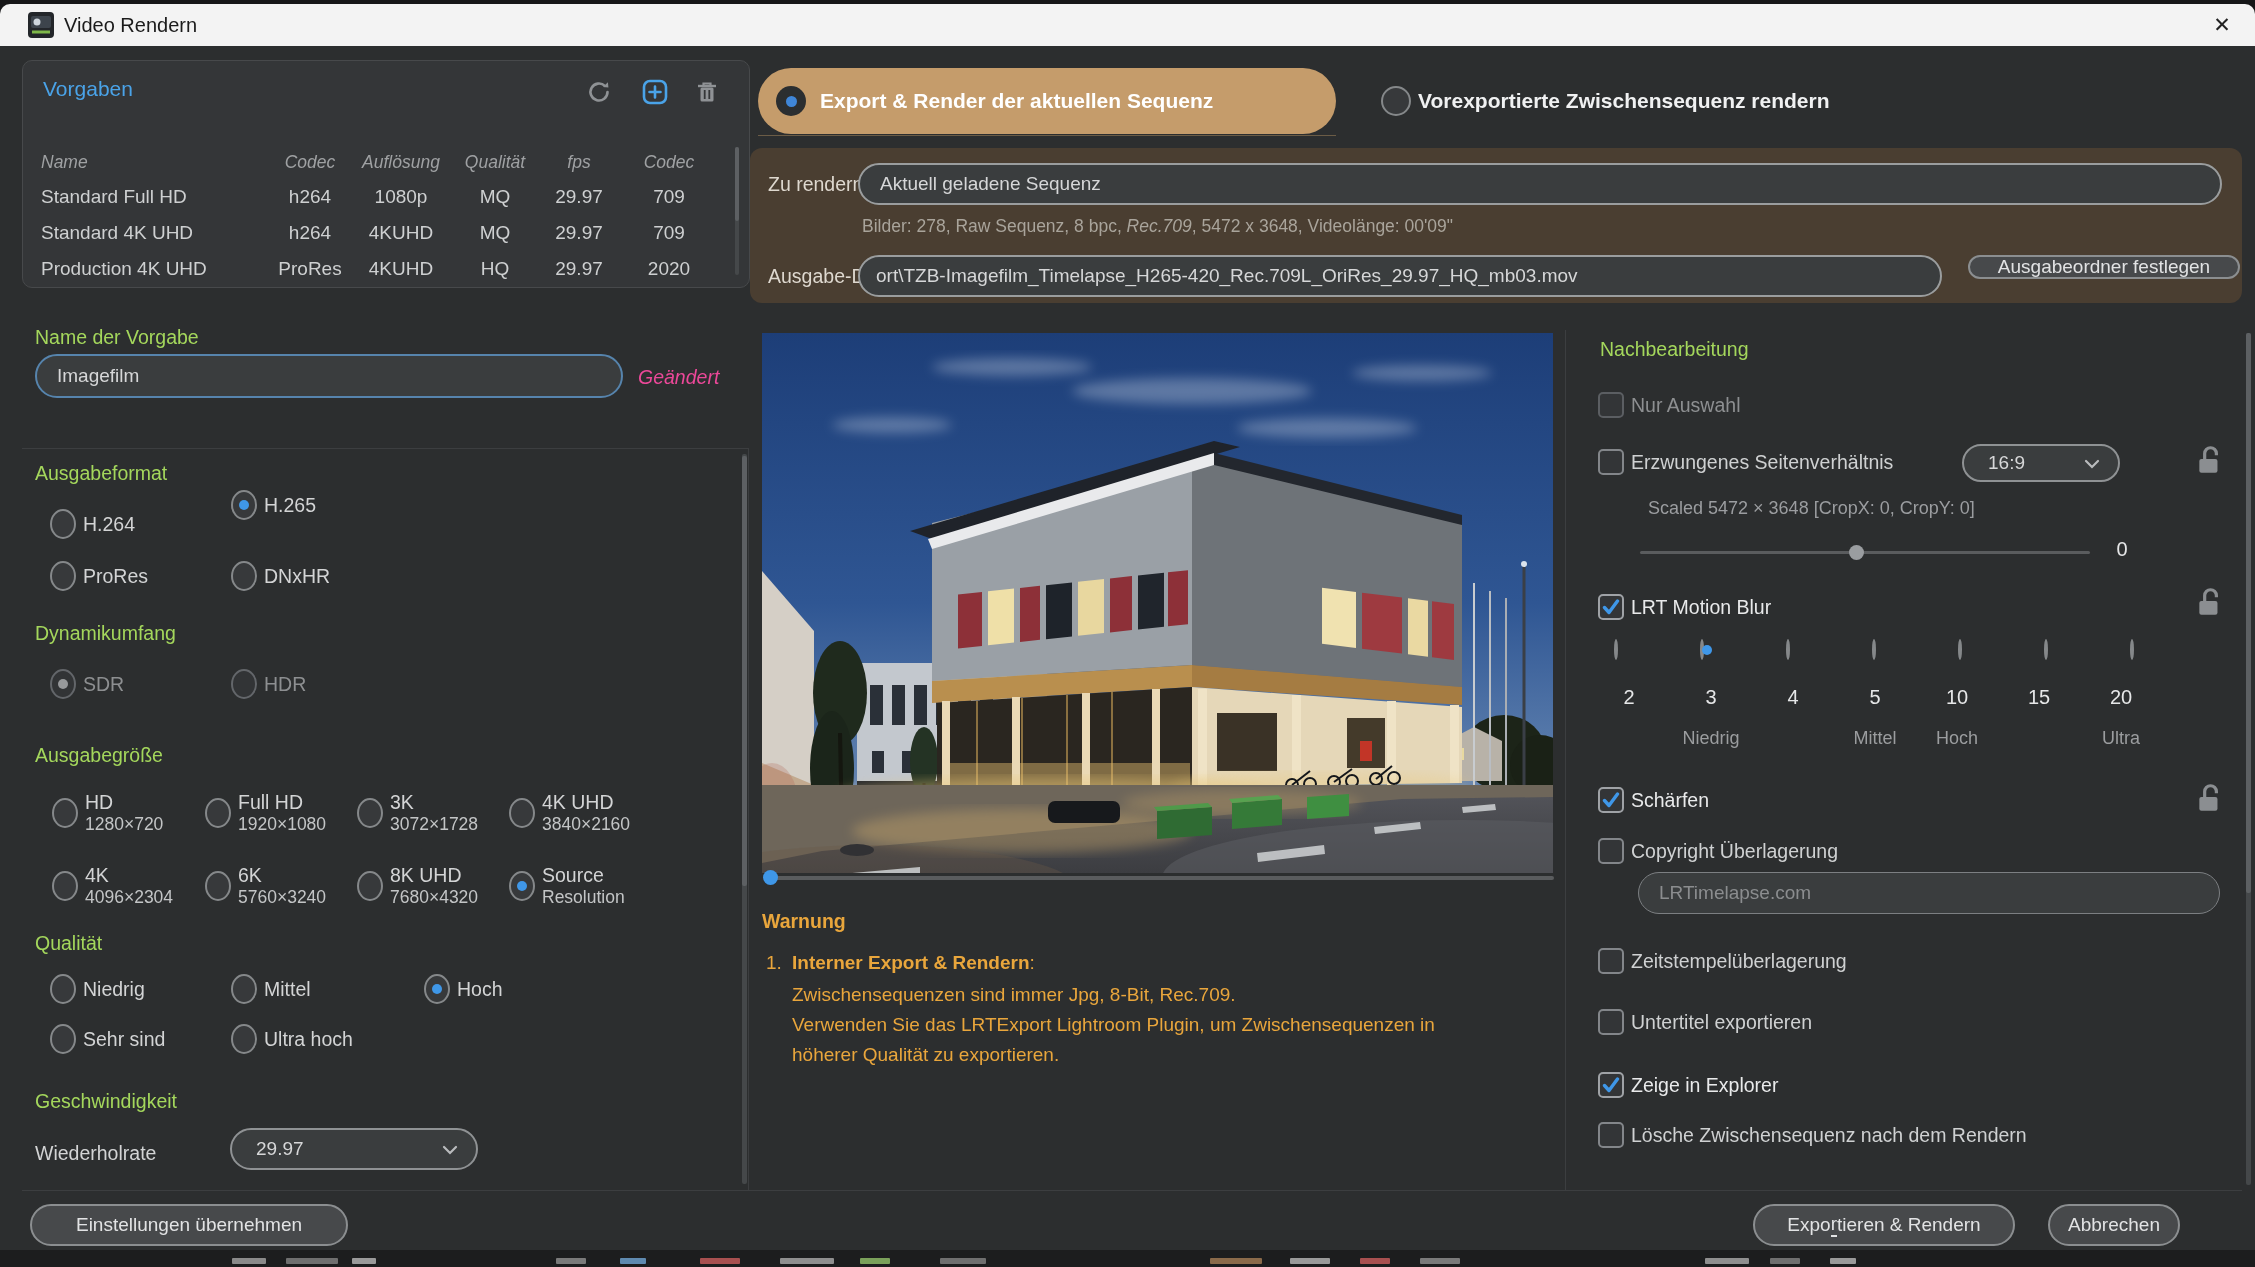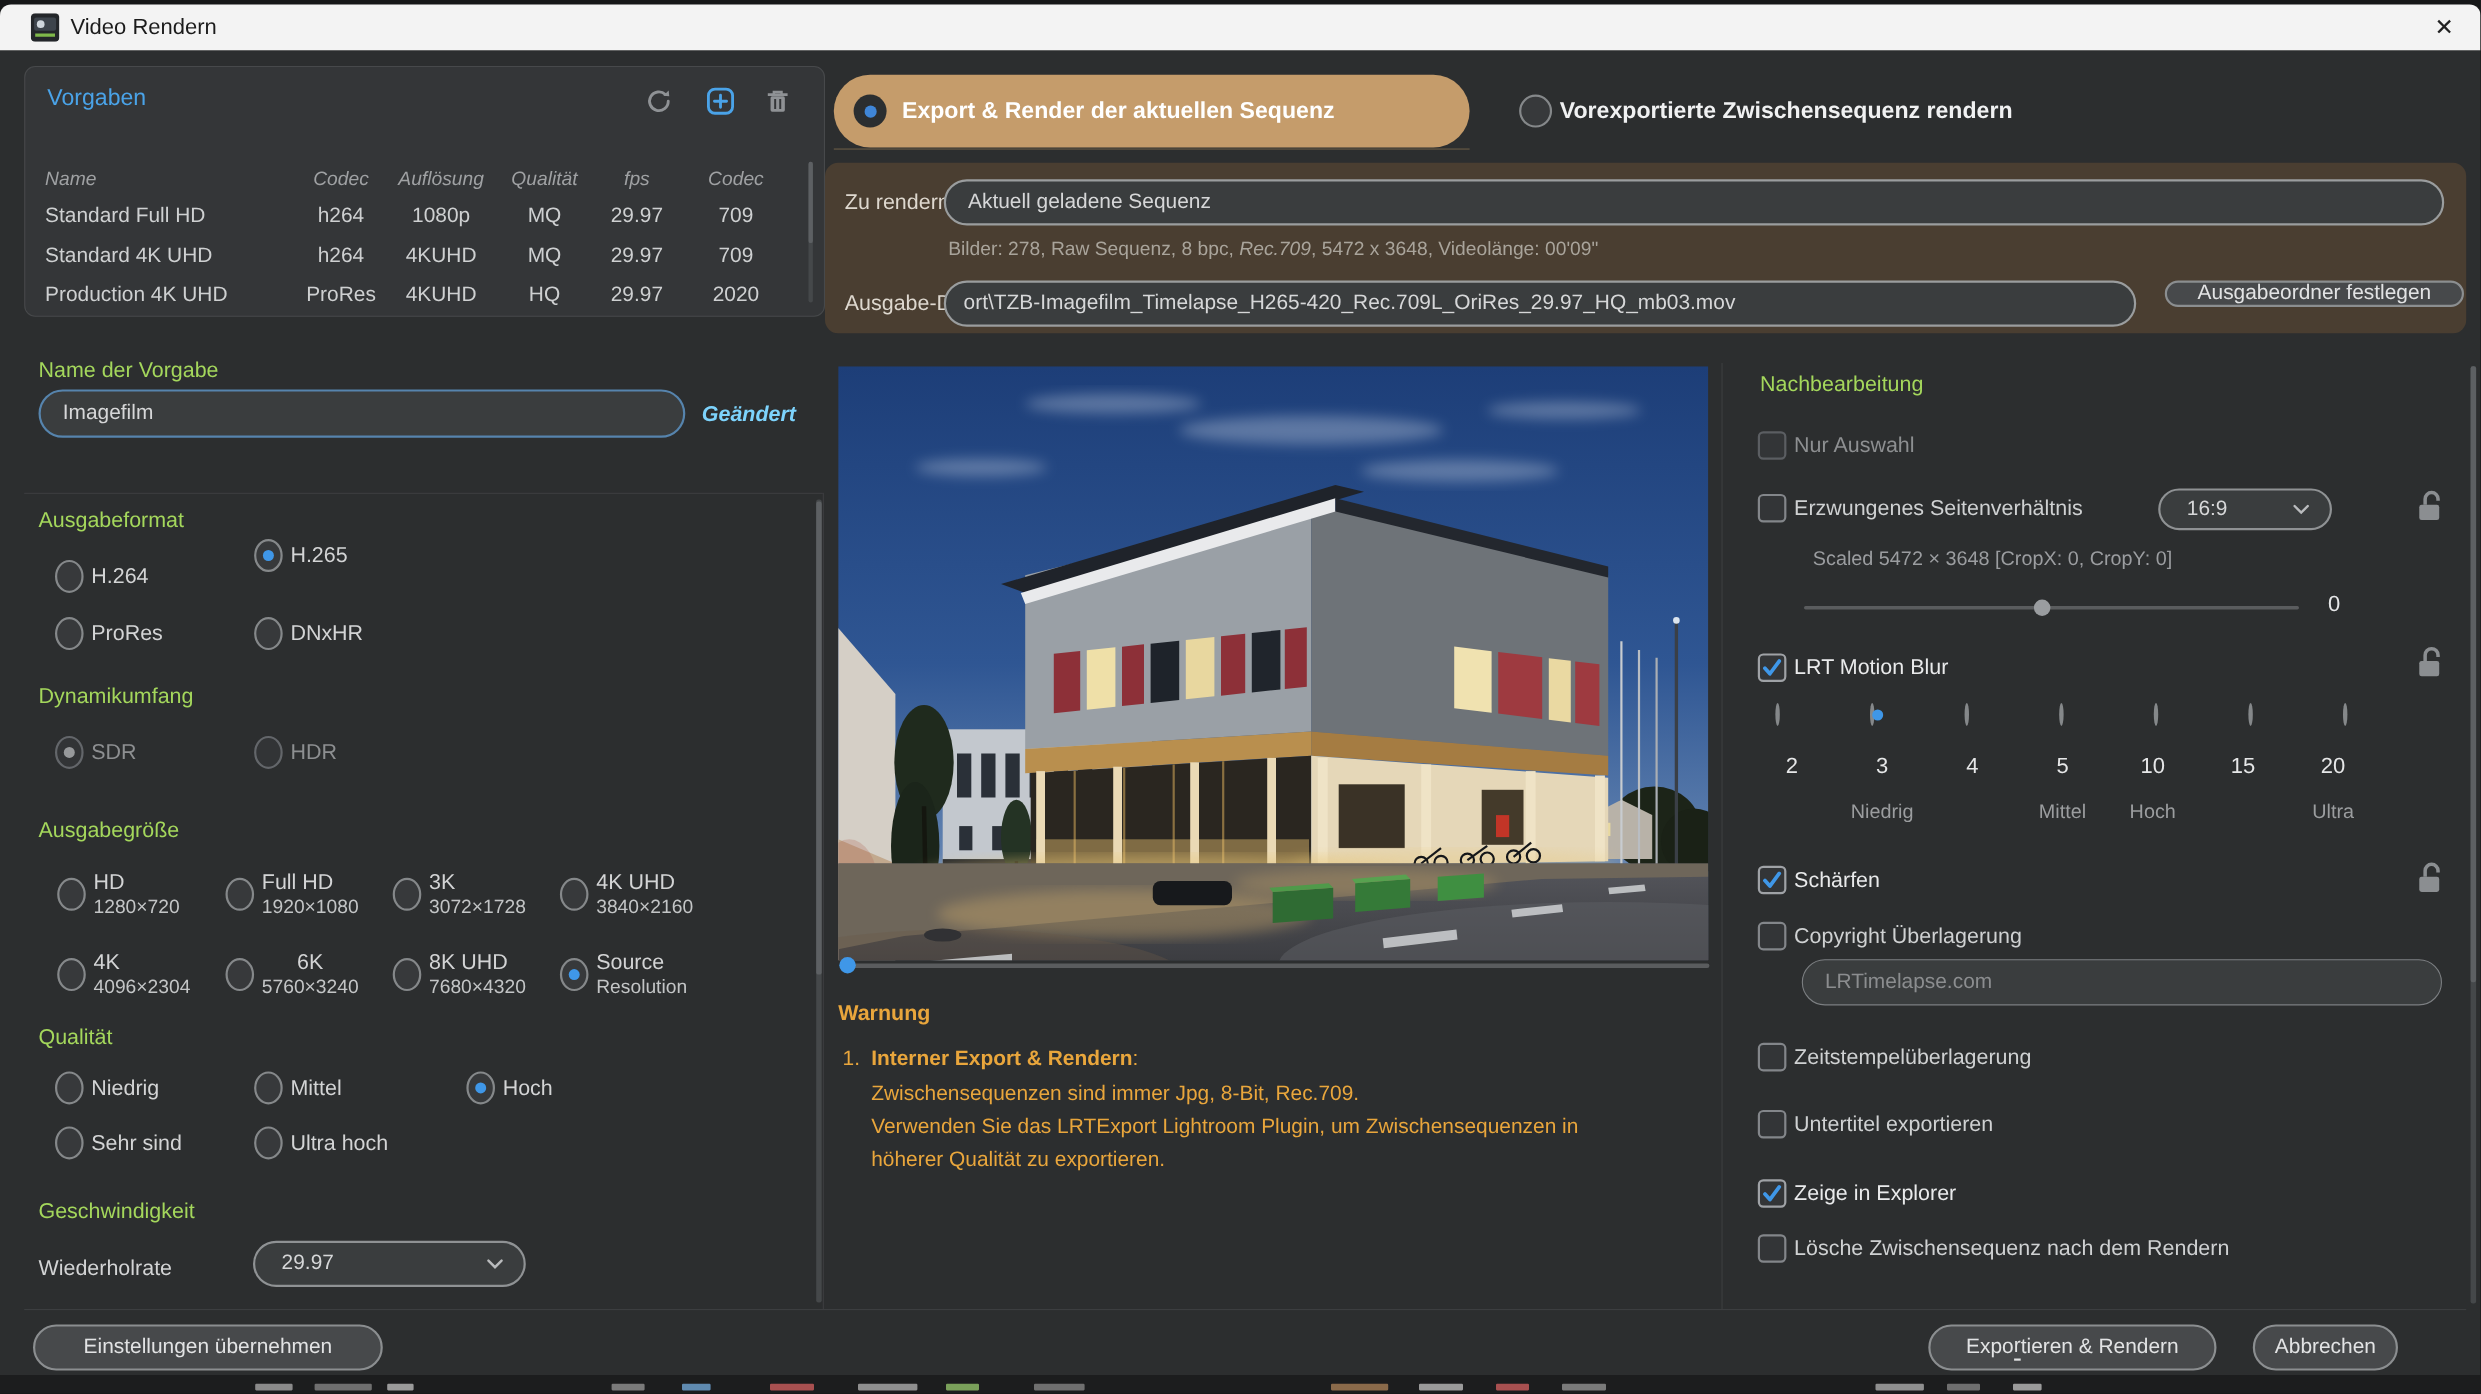--- a/index.html
+++ b/index.html
@@ -71,21 +71,21 @@
   .modepill .mlbl{font-weight:bold;font-size:21px;color:#ffffff;margin-left:14px;}
   
   .brown{position:absolute;left:750px;top:102px;width:1492px;height:155px;background:#4a3e31;border-radius:12px;}
   .blab{position:absolute;font-size:19.5px;color:#ded8cf;}
   .info{position:absolute;font-size:17.5px;color:#a9a49b;}
   
   .track{position:absolute;background:#5a5c5e;border-radius:2px;}
   .handle{position:absolute;border-radius:50%;}
   .num{font-size:20px;color:#e6e7e8;text-align:center;}
   .lvl{font-size:18px;color:#9b9d9f;text-align:center;}
-  .orange{color:#7dd3fc;font-weight:bold;}
+  .orange{color:#ec4899;}
   .warn-line{position:absolute;font-size:19px;color:#e9a63c;}
   .mnem{border-bottom:2px solid #e2e3e4;}
   .dash{position:absolute;height:6px;border-radius:1px;}
 </style>
 </head>
 <body>
 
 <div class="screen">
 
   <div class="titlebar">
@@ -253,21 +253,21 @@
     </div>
     <div class="opt" style="left:52px;top:818px;">
       <span class="radio">
           <span class="dot"></span>
         </span>
       <span class="two">
           <div class="t1">4K</div>
           <div class="t2">4096×2304</div>
         </span>
     </div>
-    <div class="opt" style="left:205px;top:818px;text-align:center;">
+    <div class="opt" style="left:205px;top:818px;">
       <span class="radio">
           <span class="dot"></span>
         </span>
       <span class="two">
           <div class="t1">6K</div>
           <div class="t2">5760×3240</div>
         </span>
     </div>
     <div class="opt" style="left:357px;top:818px;">
       <span class="radio">

